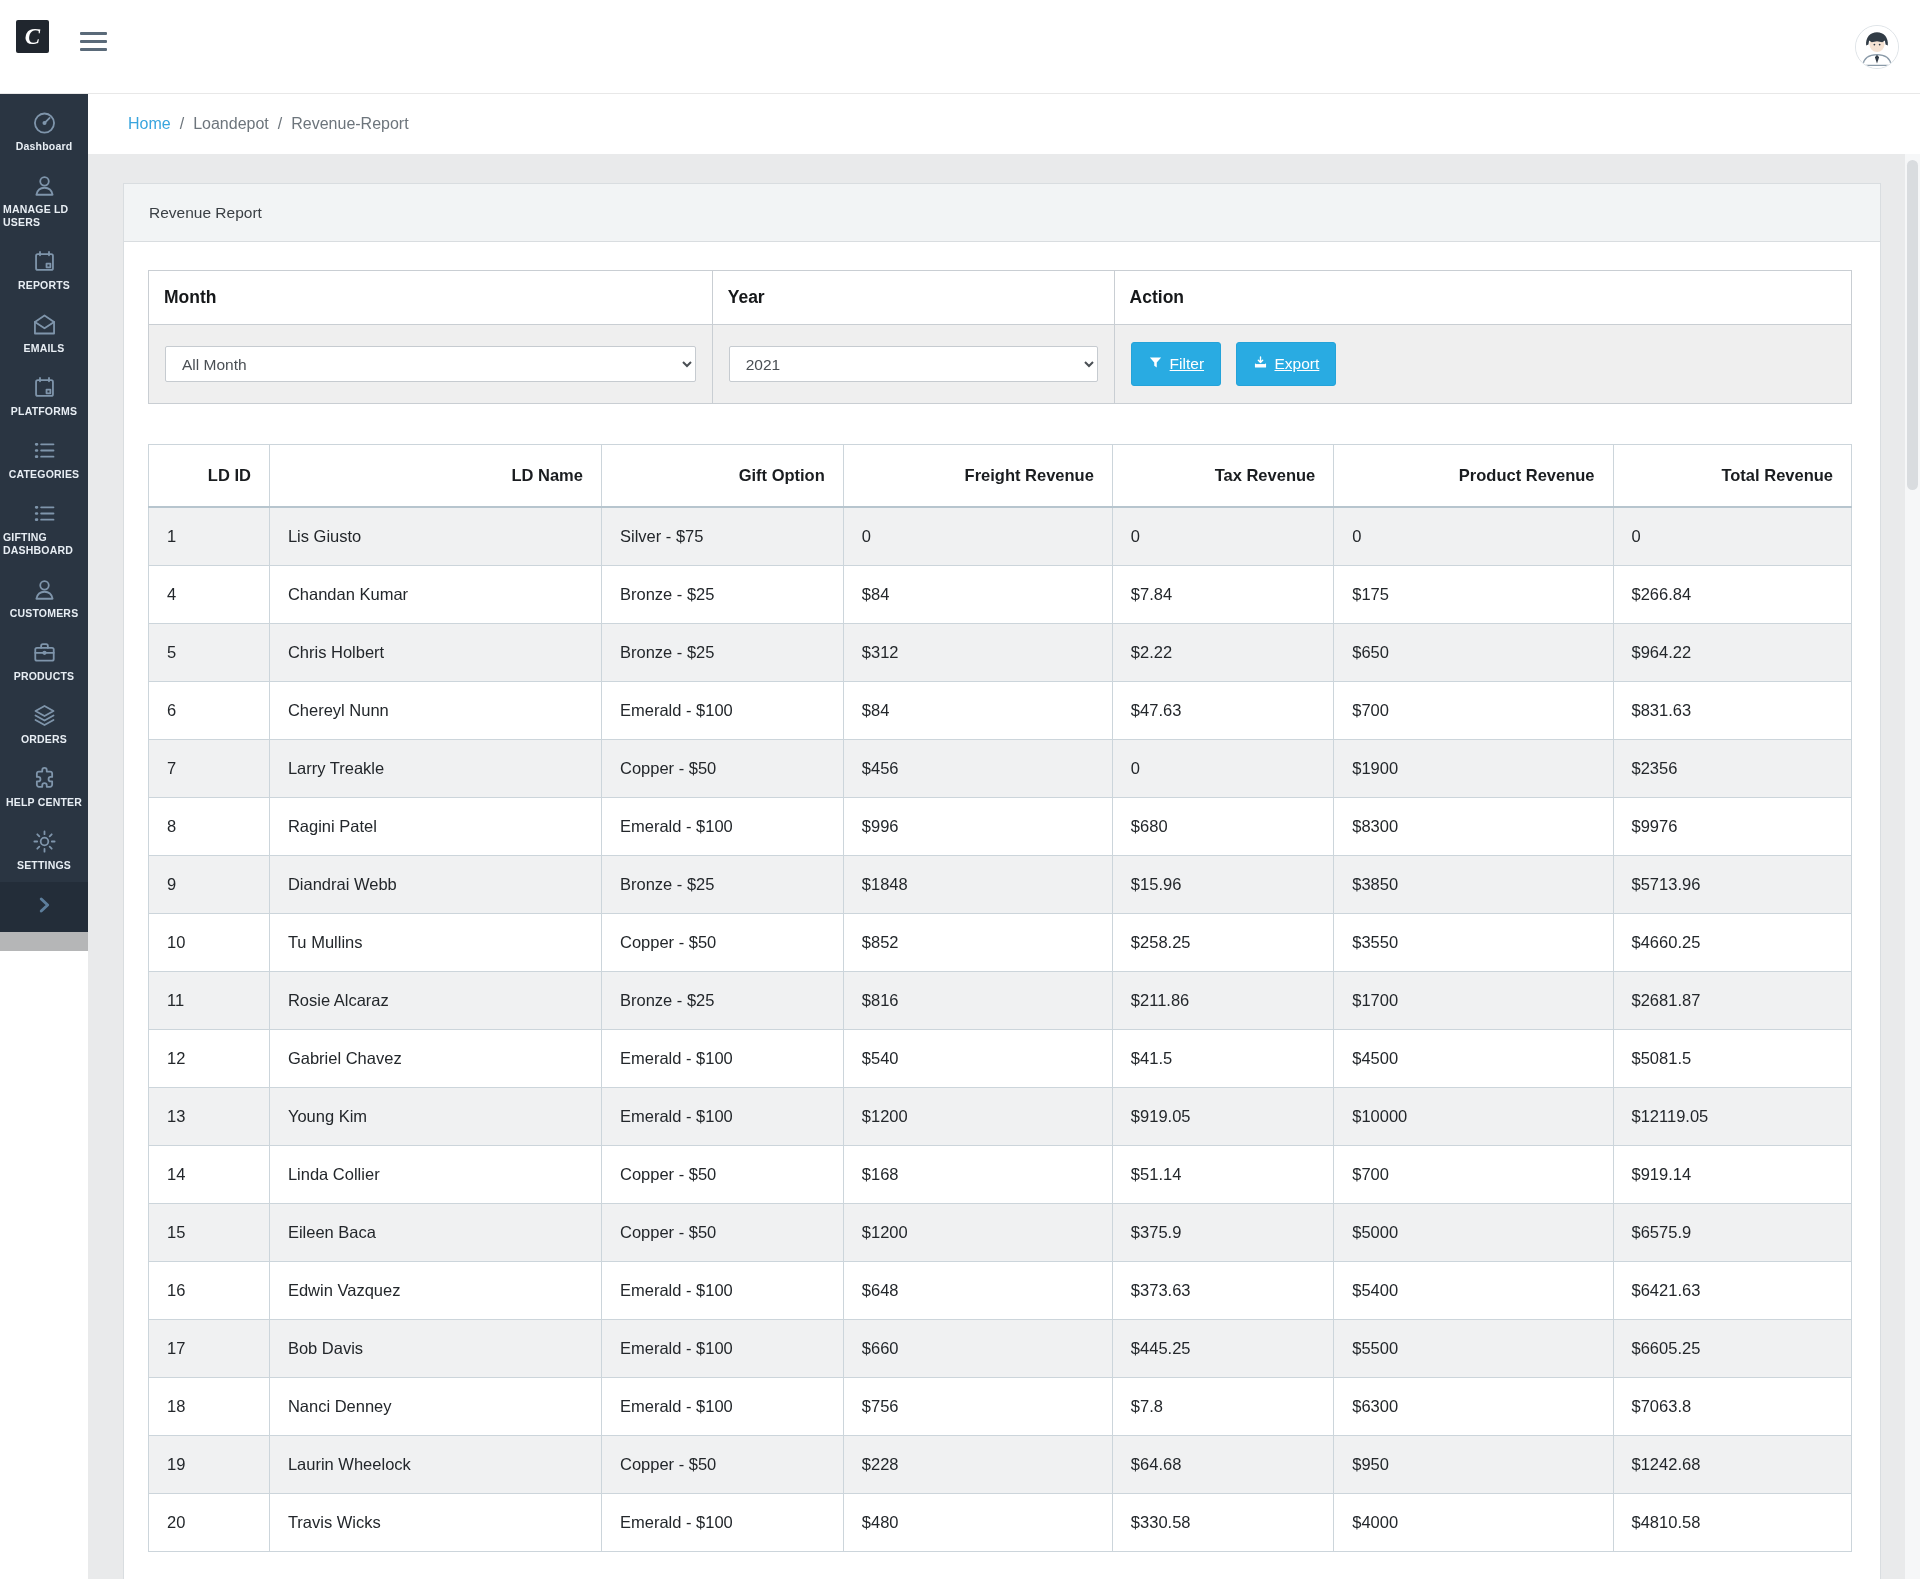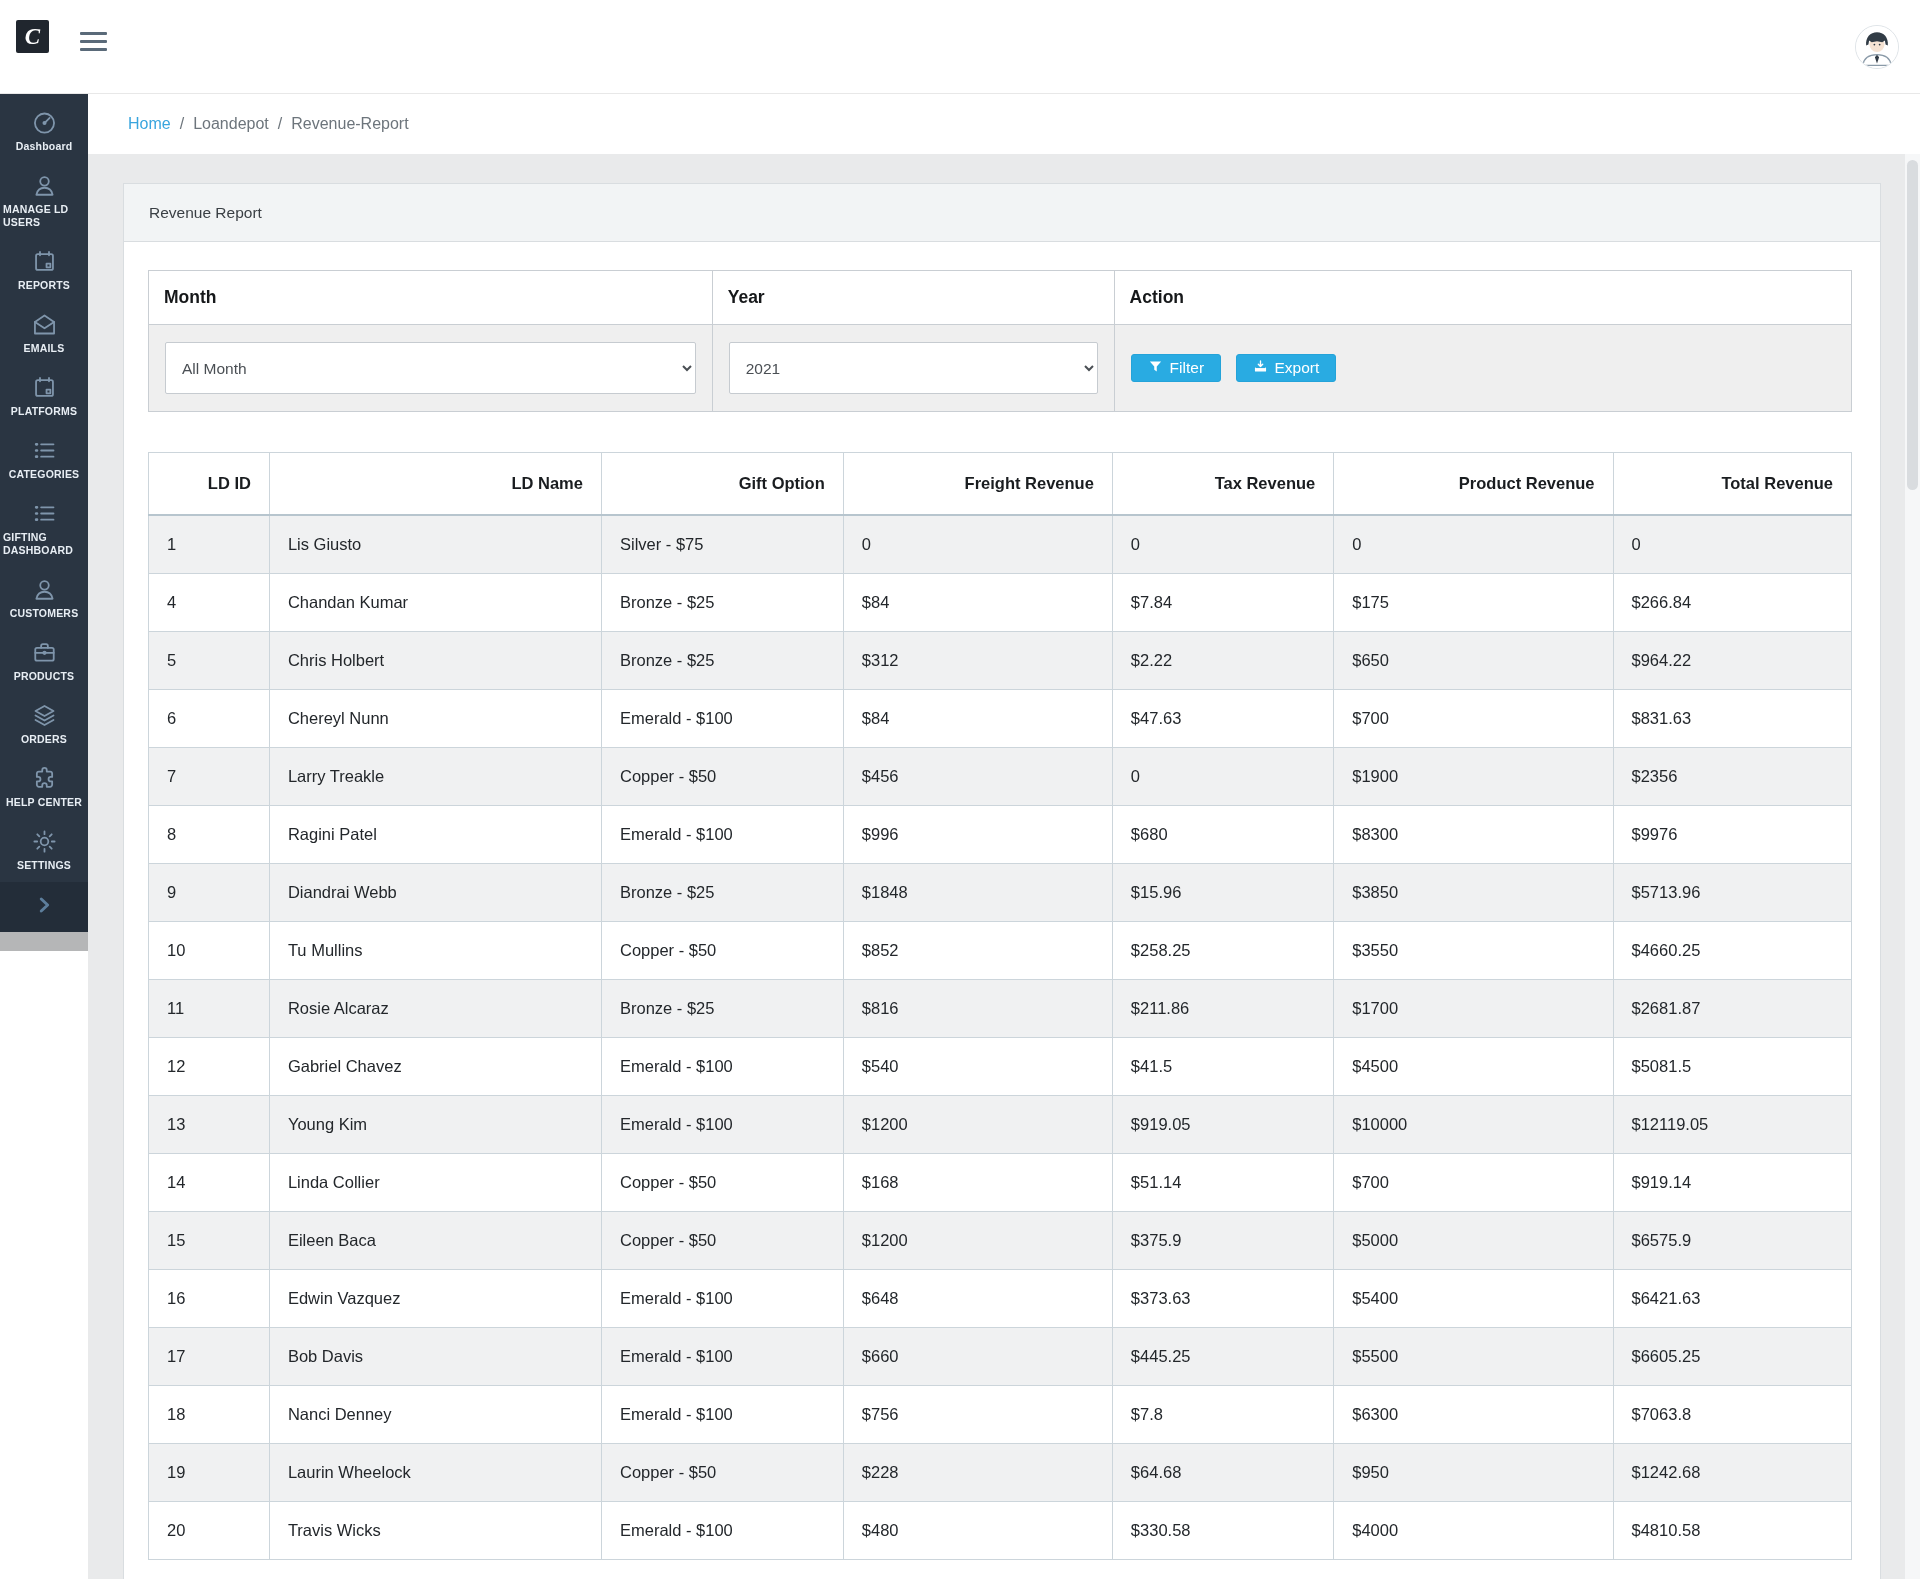--- a/index.html
+++ b/index.html
@@ -46,25 +46,25 @@
                          background:#d9dcdf;border-radius:6px;cursor:pointer;}
   .card{background:#fff;border:1px solid #d9dde0;height:100%;box-sizing:border-box;overflow:hidden;}
   .card-header{height:57px;background:#f2f4f5;border-bottom:1px solid #d9dde0;display:flex;
                align-items:center;padding-left:25px;font-size:15.5px;color:#3a3f44;}
   .card-body{padding:28px 28px 0 24px;}
   
   .filter-table{width:100%;border-collapse:collapse;table-layout:fixed;}
   .filter-table th{border:1px solid #c9ced3;background:#fff;text-align:left;
                    padding:16px 15px;font-size:17.5px;font-weight:700;color:#16181a;}
   .filter-table td{border:1px solid #c9ced3;background:#efefef;padding:17px 16px;}
-  .filter-select{width:100%;height:52px;font-size:15.5px;color:#4a4f54;border:1px solid #c6cbd0;
+  .filter-select{width:100%;height:36px;font-size:15.5px;color:#4a4f54;border:1px solid #c6cbd0;
                  border-radius:2px;background:#fff;padding:0 12px;font-family:inherit;}
   .btn{display:inline-flex;align-items:center;gap:7px;background:#29abe2;color:#fff;
-       border:1px solid #24a3d9;border-radius:3px;font-size:15.5px;height:28px;
-       padding:0 16px;cursor:pointer;font-family:inherit;}
+       border:1px solid #24a3d9;border-radius:3px;font-size:15.5px;height:44px;
+       padding:0 16px;cursor:pointer;font-family:inherit;text-decoration:underline;}
   .btn + .btn{margin-left:10px;}
   .btn svg{width:15px;height:15px;}
   
   .data-table{width:100%;border-collapse:collapse;table-layout:fixed;margin-top:40px;background:#fff;}
   .data-table th{border:1px solid #ccd5db;border-bottom:2px solid #b7c5ce;text-align:right;
                  padding:2px 18px;height:57px;font-size:16.5px;font-weight:700;color:#1a1d20;background:#fff;}
   .data-table td{border:1px solid #ccd5db;padding:0 18px;height:57px;font-size:16.5px;color:#23272b;}
   .data-table tbody tr:nth-child(odd) td{background:#f0f1f2;}
 </style>
 </head>

